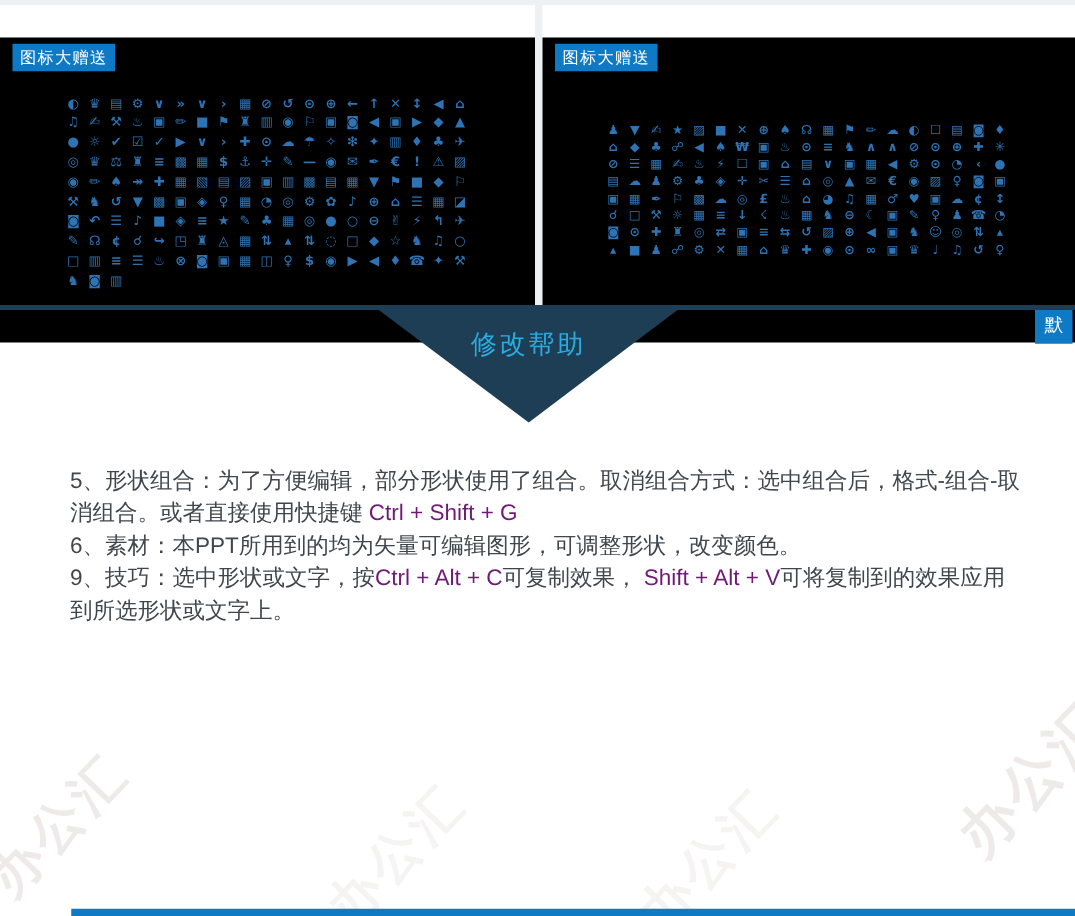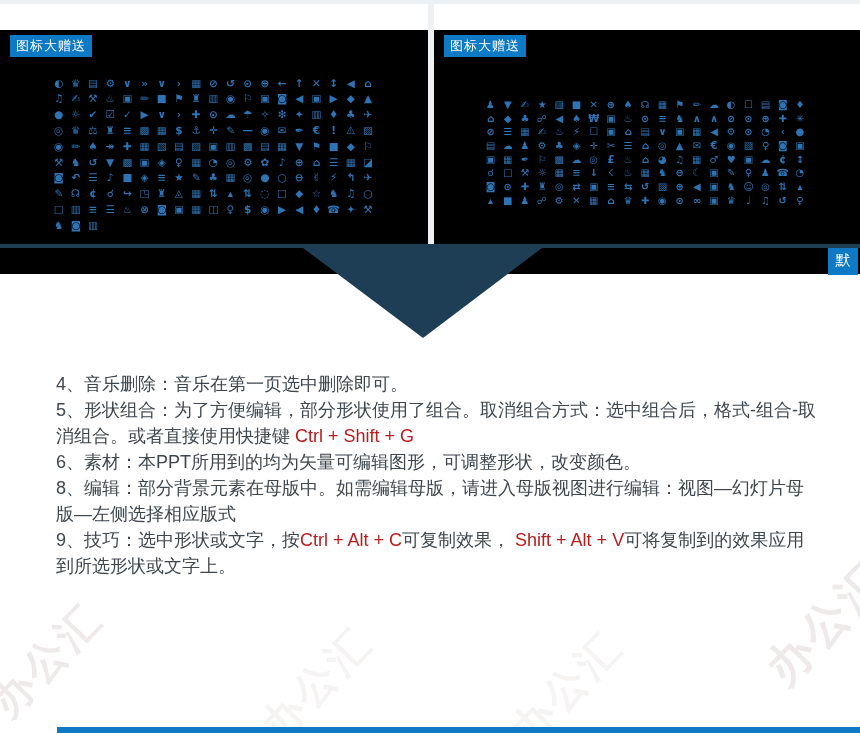--- a/index.html
+++ b/index.html
@@ -43,21 +43,21 @@
   }
   .banner-title{
     position:absolute;left:303px;top:261px;width:239px;text-align:center;
     color:#29abe2;font-size:21px;letter-spacing:2px;
   }
   .help-list{
     position:absolute;left:56px;top:371px;width:764px;
     color:#3f474e;font-size:18px;line-height:26px;
   }
   .help-item{margin:0;}
-  .help-item .accent{color:#b91c1c;}
+  .help-item .accent{color:#701a75;}
   .watermark{
     position:absolute;color:rgba(196,178,178,0.28);font-size:42px;
     letter-spacing:4px;font-weight:700;transform:rotate(-46deg);
     pointer-events:none;white-space:nowrap;
   }
   .wm1{left:-22px;top:632px;}
   .wm2{left:248px;top:656px;color:rgba(196,178,178,0.16);}
   .wm3{left:498px;top:660px;color:rgba(196,178,178,0.16);}
   .wm4{left:752px;top:592px;font-size:46px;}
   .bottom-bar{position:absolute;left:57px;bottom:0;width:803px;height:6px;background:#0e79c4;}
@@ -405,26 +405,25 @@
         <span class="icon-cell">♩</span>
         <span class="icon-cell">♫</span>
         <span class="icon-cell">↺</span>
         <span class="icon-cell">♀</span>
       </div>
     <div class="corner-badge">默</div>
   </div>
 
   <div class="dark-line"></div>
   <div class="triangle"></div>
+  <div class="banner-title">修改帮助</div>
 
   <div class="help-list">
-      <div class="help-item"><span>4、音乐删除：音乐在第一页选中删除即可。</span></div>
       <div class="help-item"><span>5、形状组合：为了方便编辑，部分形状使用了组合。取消组合方式：选中组合后，格式-组合-取消组合。或者直接使用快捷键 </span><span class="accent">Ctrl + Shift + G</span></div>
       <div class="help-item"><span>6、素材：本PPT所用到的均为矢量可编辑图形，可调整形状，改变颜色。</span></div>
-      <div class="help-item"><span>8、编辑：部分背景元素在母版中。如需编辑母版，请进入母版视图进行编辑：视图—幻灯片母版—左侧选择相应版式</span></div>
       <div class="help-item"><span>9、技巧：选中形状或文字，按</span><span class="accent">Ctrl + Alt + C</span><span>可复制效果， </span><span class="accent">Shift + Alt + V</span><span>可将复制到的效果应用到所选形状或文字上。</span></div>
     </div>
 
   <div class="watermark wm1">办公汇</div>
   <div class="watermark wm2">办公汇</div>
   <div class="watermark wm3">办公汇</div>
   <div class="watermark wm4">办公汇</div>
 
   <div class="bottom-bar"></div>
 

